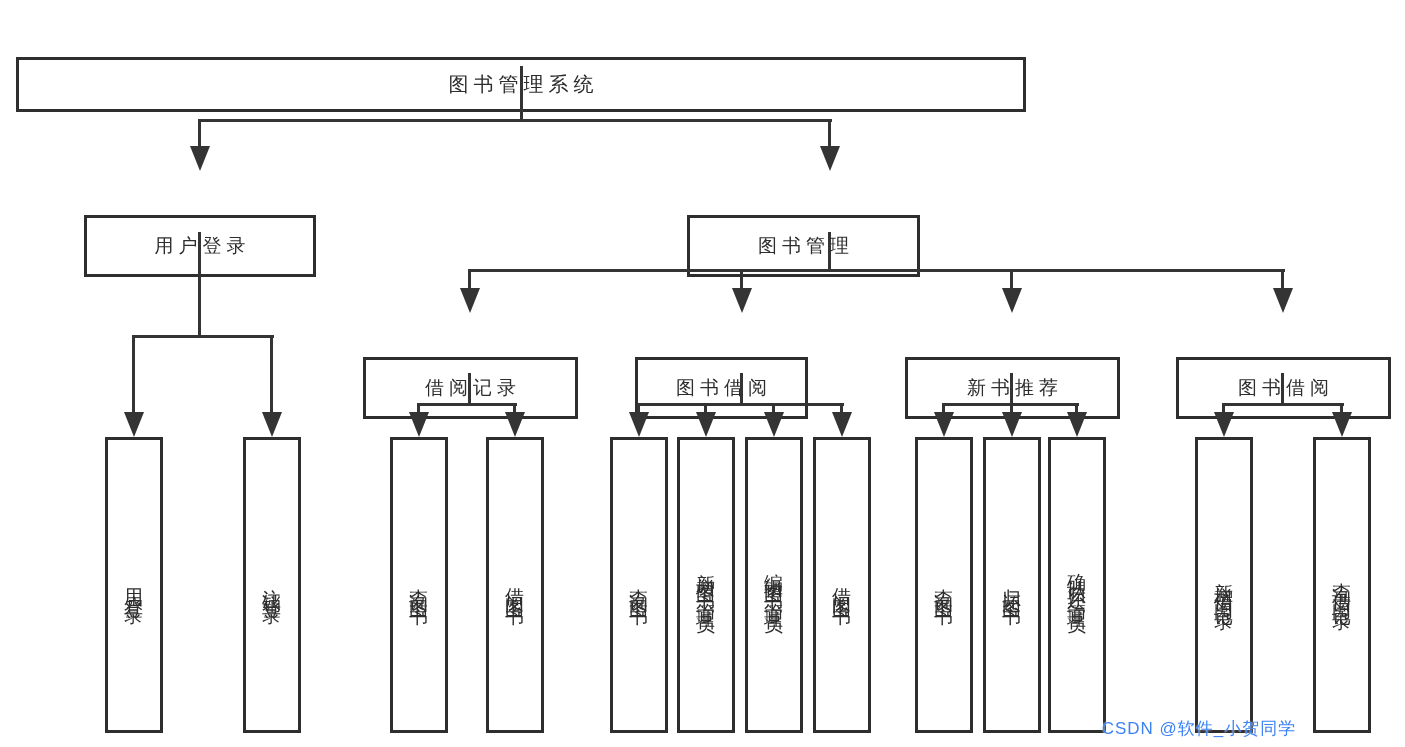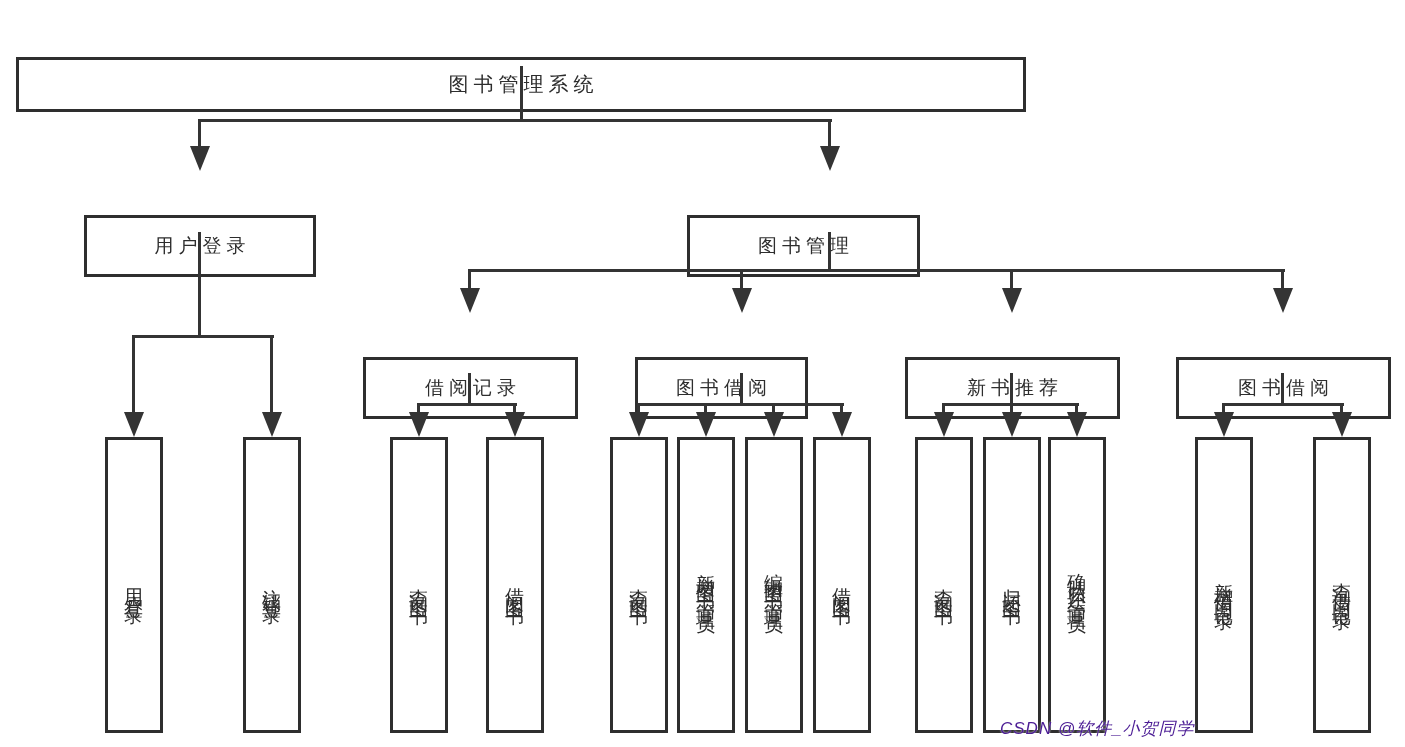--- a/index.html
+++ b/index.html
@@ -55,27 +55,26 @@
     width: 0; height: 0;
     border-left: 10px solid transparent;
     border-right: 10px solid transparent;
     border-top: 25px solid #343434;
   }
   .watermark {
     position: absolute;
     left: 1000px;
     top: 717px;
     width: 398px;
-    text-align: left;
+    text-align: center;
     font-size: 17px;
     letter-spacing: 1px;
-    color: #4c1d95;
+    color: #3b82f6;
     text-shadow: 0 0 2px #ffffff;
     white-space: nowrap;
-    font-style: italic;
   }
 </style>
 </head>
 <body>
 
 <div id="stage">
 
   <div class="box title" style="left:16px; top:13px; width:1010px; height:55px;">图书管理系统</div>
 
   <div class="vline" style="left:520px; top:66px; height:55px;"></div>

